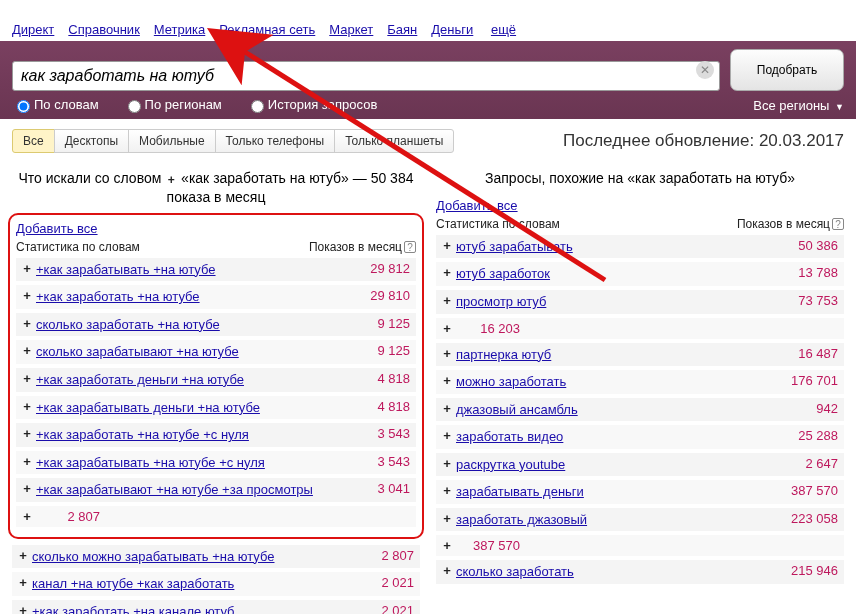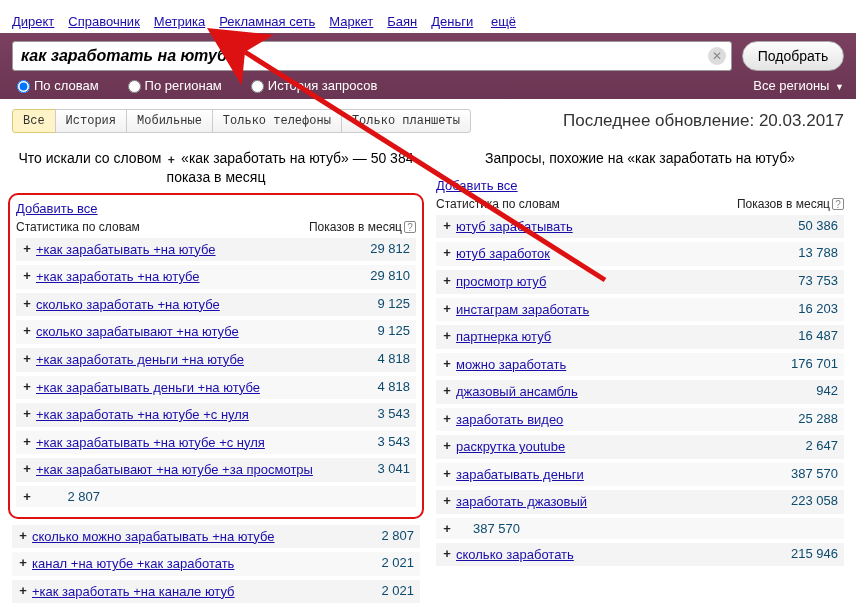--- a/index.html
+++ b/index.html
@@ -6,21 +6,21 @@
   body {
     margin: 0; padding: 0;
     font-family: Arial, Helvetica, sans-serif;
     font-size: 13px;
     color: #000;
     background: #fff;
     width: 856px;
   }
   
   .topnav {
-    padding: 14px 12px 4px 12px;
+    padding: 22px 12px 4px 12px;
     font-size: 13px;
   }
   .topnav a {
     color: #1a0dab; text-decoration: underline; margin-right: 14px;
   }
   .topnav span.more { color: #1a0dab; text-decoration: underline; }
   
   .band {
     background: #6a3552;
     background: linear-gradient(#7a4060, #6a3552);
@@ -29,65 +29,64 @@
   }
   .search-row { display: flex; align-items: stretch; }
   .search-wrap {
     flex: 1;
     position: relative;
   }
   .search-input {
     width: 100%; height: 30px;
     border: 1px solid #999; border-radius: 3px;
     padding: 4px 18px 4px 8px;
-    font-size: 16px; font-style: italic; font-weight: bold;
-    background: #fff; color: #000;
+    font-size: 16px; font-style: italic; font-weight: normal;
+    background: #fff; color: #000; margin-top: 12px;
   }
   .search-clear {
     position: absolute; right: 6px; top: 50%; transform: translateY(-50%);
     width: 18px; height: 18px; border-radius: 50%;
     background: #dcdcdc; color: #888;
     text-align: center; line-height: 18px; font-size: 12px; cursor: pointer;
   }
   .submit-btn {
-    margin-left: 10px; width: 102px;
+    margin-left: 10px; width: 114px;
     background: linear-gradient(#fdfdfd,#e4e4e4);
-    border: 1px solid #aaa; border-radius: 15px;
-    font-size: 14px; cursor: pointer;
+    border: 1px solid #aaa; border-radius: 7px;
+    font-size: 12px; cursor: pointer;
   }
   .band::after {
     content: '';
     position: absolute;
     right: -18px; top: 0;
     width: 0; height: 0;
     border-top: 30px solid transparent;
     border-bottom: 26px solid transparent;
     border-left: 18px solid #6a3552;
   }
   .radio-row {
     margin-top: 6px; display: flex; align-items: center; color: #fff;
     font-size: 13px;
   }
-  .radio-row label { margin-right: 24px; display: flex; align-items: center; cursor: pointer;}
+  .radio-row label { margin-right: 24px; display: flex; cursor: pointer;}
   .radio-row input { margin-right: 4px; }
   .all-regions { margin-left: auto; color: #fff; cursor: pointer; }
   .all-regions .chev { font-size: 9px; margin-left: 2px;}
   
   .subbar {
     padding: 10px 12px 0 12px;
     display: flex; align-items: center;
   }
   .tabs { display: flex; }
   .tab {
     border: 1px solid #ccc;
     background: linear-gradient(#fff,#f1f1f1);
     padding: 4px 10px; font-size: 12px;
     color: #333; cursor: pointer;
     margin-right: -1px;
-    font-family: Liberation Mono, monospace;
   }
   .tab:first-child { border-radius: 3px 0 0 3px; }
   .tab:last-child { border-radius: 0 3px 3px 0; }
   .tab.active {
     background: #fff4c8;
     border-color: #dcca71;
   }
   .lastupd { margin-left: auto; font-size: 17px; color: #333; }
   
   .cols {
@@ -114,21 +113,21 @@
   }
   .rows { }
   .row {
     display: flex; align-items: flex-start;
     background: #f4f4f4; margin-bottom: 4px;
     padding: 3px 6px 3px 2px; font-size: 13px;
   }
   .row:nth-child(even){ background:#f8f8f8; }
   .row .p { width: 18px; text-align: center; font-weight: bold; color:#222; cursor:pointer; flex-shrink:0;}
   .row .kw { flex: 1; color: #1a0dab; text-decoration: underline; cursor: pointer; line-height:1.35; padding-right:6px;}
-  .row .cnt { width: 64px; text-align: right; color:#0c4a6e; flex-shrink:0;}
+  .row .cnt { width: 64px; text-align: right; color:#be185d; flex-shrink:0;}
   
   .highlight-box {
     border: 2px solid #d11; border-radius: 10px;
     padding: 6px 6px 6px 6px; margin: -4px -4px 6px -4px;
   }
   
   .arrow-svg {
     position: absolute; left: 0; top: 0;
     pointer-events: none; z-index: 50;
   }
@@ -162,21 +161,21 @@
         <input type="radio" name="m" style=""> 
         <span>История запросов</span>
       </label>
     <span class="all-regions"><span>Все регионы</span> <span class="chev">▼</span></span>
   </div>
 </div>
 
 <div class="subbar">
   <div class="tabs" id="tabs">
       <div class="tab active">Все</div>
-      <div class="tab">История</div>
+      <div class="tab">Десктопы</div>
       <div class="tab">Мобильные</div>
       <div class="tab">Только телефоны</div>
       <div class="tab">Только планшеты</div>
     </div>
   <div class="lastupd">Последнее обновление: 20.03.2017</div>
 </div>
 
 <div class="cols">
 
   <div class="col">
@@ -282,21 +281,20 @@
           <a class="kw">ютуб заработок</a>
           <div class="cnt">13 788</div>
         </div>
         <div class="row">
           <div class="p">+</div>
           <a class="kw">просмотр ютуб</a>
           <div class="cnt">73 753</div>
         </div>
         <div class="row">
           <div class="p">+</div>
-          <a class="kw">инстаграм заработать</a>
           <div class="cnt">16 203</div>
         </div>
         <div class="row">
           <div class="p">+</div>
           <a class="kw">партнерка ютуб</a>
           <div class="cnt">16 487</div>
         </div>
         <div class="row">
           <div class="p">+</div>
           <a class="kw">можно заработать</a>

